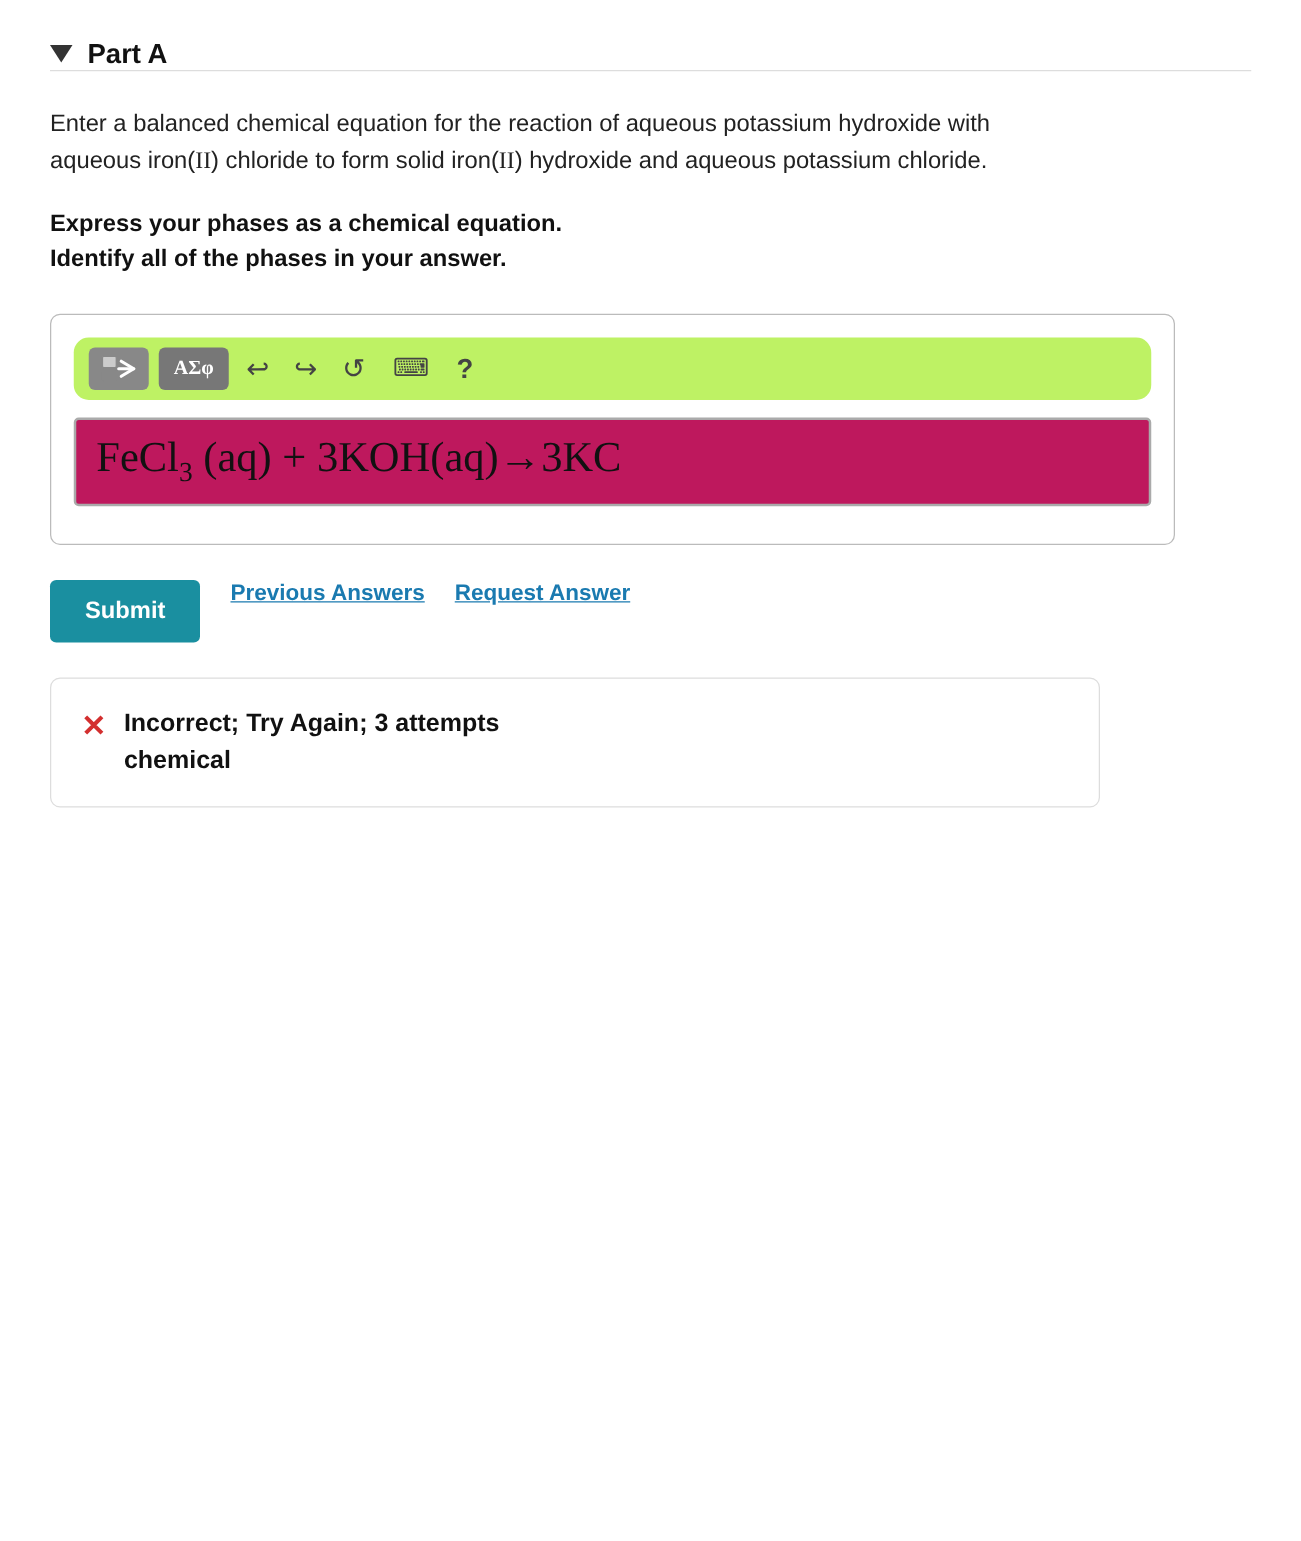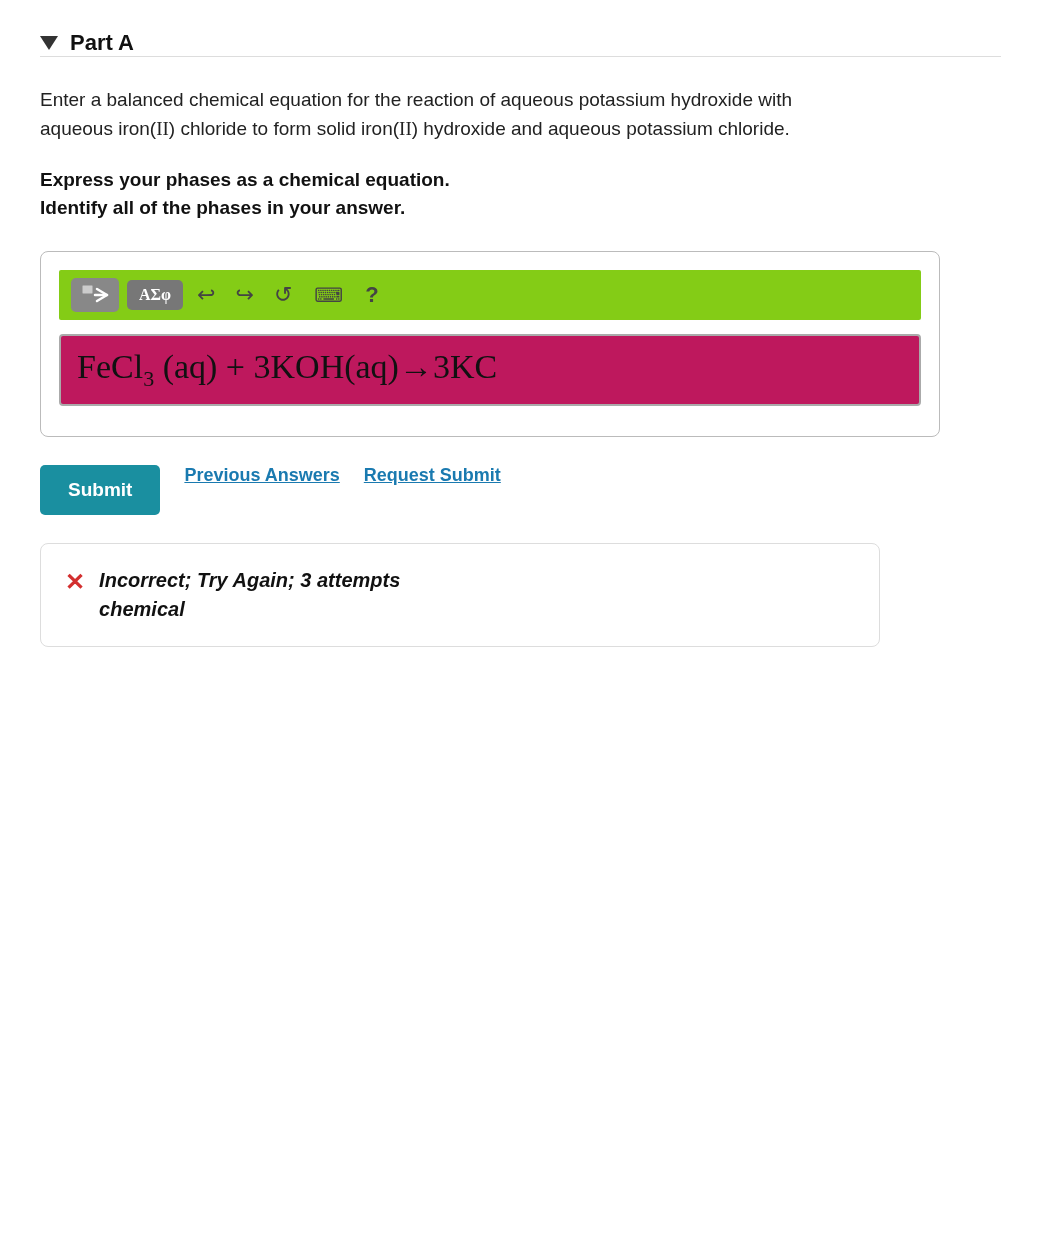--- a/index.html
+++ b/index.html
@@ -64,24 +64,23 @@
       border: 1px solid #bbb;
       border-radius: 8px;
       background: #fff;
       padding: 18px 18px 18px 18px;
       margin-bottom: 28px;
       max-width: 900px;
     }
 
     .toolbar {
       display: flex;
-      align-items: center;
       gap: 8px;
-      background: #84cc16;
-      border-radius: 2px;
+      background: #bef264;
+      border-radius: 12px;
       padding: 8px 12px;
       margin-bottom: 14px;
     }
 
     .toolbar-btn {
       background: #888;
       border: none;
       border-radius: 5px;
       padding: 6px 10px;
       cursor: pointer;
@@ -205,21 +204,20 @@
       font-weight: bold;
       flex-shrink: 0;
       margin-top: 2px;
     }
 
     .feedback-text {
       font-size: 20px;
       font-weight: bold;
       color: #111;
       line-height: 1.45;
-      font-style: italic;
     }
   </style>
 </head>
 <body>
 
 <div class="page-container">
 
   <div class="part-header">
     <span class="triangle-icon"></span>
     <span class="part-title">Part A</span>
@@ -263,21 +261,21 @@
     <div class="equation-input">
       FeCl<sub>3</sub> (aq) + 3KOH(aq)→3KC
     </div>
 
 
   </div>
 
   <div class="action-row">
     <button class="submit-btn">Submit</button>
     <button class="link-btn">Previous Answers</button>
-    <button class="link-btn">Request Submit</button>
+    <button class="link-btn">Request Answer</button>
   </div>
 
   <div class="feedback-box">
     <span class="x-icon">✕</span>
     <div class="feedback-text">
       <span>Incorrect; Try Again; 3 attempts</span><br>
       <span>chemical</span>
     </div>
   </div>
 

